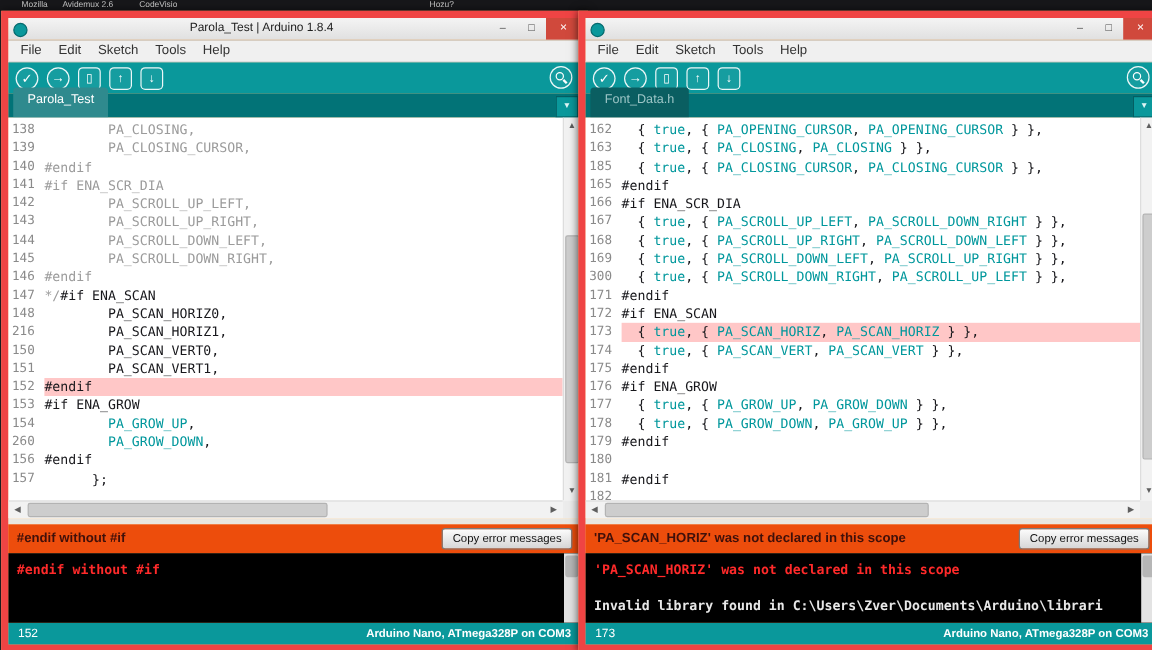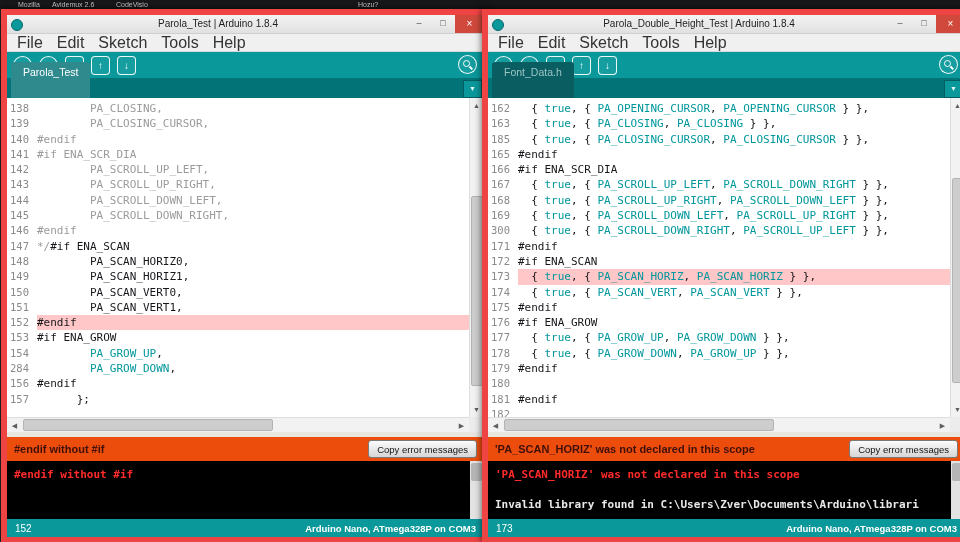--- a/index.html
+++ b/index.html
@@ -19,35 +19,35 @@
   .window.left{left:1px}.window.right{left:482px}
   .titlebar{flex:0 0 18px;height:18px;background:linear-gradient(#F4F4F4,#E0E0E0);position:relative;border-bottom:1px solid #CFCFCF}
   .app-icon{position:absolute;left:4px;top:4px;width:10px;height:10px;border-radius:50%;background:#0A989B;border:1px solid #056A6E}
   .title{position:absolute;left:30px;right:85px;text-align:center;font-size:10px;line-height:18px;color:#1E1E1E;
          white-space:nowrap;overflow:hidden}
   .winbtns{position:absolute;right:0;top:0;height:18px;display:flex}
   .wbtn{width:24px;height:18px;font-size:9px;line-height:17px;text-align:center;color:#4A4A4A}
   .wbtn.close{background:#D0493C;color:#FFF;width:29px;font-size:10px}
 
   .menubar{flex:0 0 17px;height:17px;background:#F0F0F0;display:flex;align-items:center;padding-left:3px;border-bottom:1px solid #D9D9D9}
-  .menu-item{font-size:16px;color:#333;padding:0 7px;line-height:17px}
+  .menu-item{font-size:11px;color:#333;padding:0 7px;line-height:17px}
 
   .toolbar{flex:0 0 26px;height:26px;background:#0A989B;display:flex;align-items:center;padding:0 6px;position:relative}
   .tbtn{width:19px;height:19px;border:1.5px solid rgba(255,255,255,.92);border-radius:50%;color:#FFF;
         display:flex;align-items:center;justify-content:center;font-size:11px;margin-right:7px;
         background:rgba(255,255,255,.05);box-sizing:border-box}
   .tbtn.sq{border-radius:4px;font-size:10px}
   .tbtn.sm{position:absolute;right:7px;top:3px;margin:0}
   .maglass{position:relative;width:10px;height:10px}
   .maglass::before{content:"";position:absolute;left:0;top:0;width:5px;height:5px;border:1.5px solid #FFF;border-radius:50%}
   .maglass::after{content:"";position:absolute;left:6px;top:7px;width:4px;height:1.6px;background:#FFF;transform:rotate(45deg)}
 
   .tabbar{flex:0 0 20px;height:20px;background:#027377;position:relative;display:flex;align-items:flex-end;padding-left:4px}
   .tabs{display:flex;align-items:flex-end;height:100%}
-  .tab{height:36px;line-height:20px;padding:0 12px;font-size:10.5px;border-radius:3px 3px 0 0;margin-right:2px;white-space:nowrap}
+  .tab{height:25px;line-height:20px;padding:0 12px;font-size:10.5px;border-radius:3px 3px 0 0;margin-right:2px;white-space:nowrap}
   .tab.active{background:#2F8A8E;color:#FFF}
   .tab.inactive{background:#0A5E61;color:#9CC5C6}
   .tabmenu{position:absolute;right:2px;top:2px;width:17px;height:16px;background:#0A989B;border:1px solid #045E62;
            color:#DFF5F5;font-size:7px;text-align:center;line-height:16px}
 
   .editor{flex:1 1 auto;background:#FFF;position:relative;overflow:hidden}
   .code-area{position:absolute;left:0;top:0;right:15px;bottom:15px;overflow:hidden;padding-top:3px}
   .code-line{display:flex;height:15.3px;line-height:15.3px;font-family:"DejaVu Sans Mono","Liberation Mono",monospace;font-size:11px}
   .lineno{flex:0 0 30px;text-align:right;padding-right:8px;color:#8A8A8A;font-size:10.5px;box-sizing:border-box}
   .code-text{flex:1;white-space:pre}
@@ -171,21 +171,21 @@
         </div>
         <div class="code-line">
           <span class="lineno">147</span>
           <span class="code-text"><span class="cm">*/</span><span class="pl">#if ENA_SCAN</span></span>
         </div>
         <div class="code-line">
           <span class="lineno">148</span>
           <span class="code-text"><span class="pl">        PA_SCAN_HORIZ0,</span></span>
         </div>
         <div class="code-line">
-          <span class="lineno">149</span>
+          <span class="lineno">216</span>
           <span class="code-text"><span class="pl">        PA_SCAN_HORIZ1,</span></span>
         </div>
         <div class="code-line">
           <span class="lineno">150</span>
           <span class="code-text"><span class="pl">        PA_SCAN_VERT0,</span></span>
         </div>
         <div class="code-line">
           <span class="lineno">151</span>
           <span class="code-text"><span class="pl">        PA_SCAN_VERT1,</span></span>
         </div>
@@ -195,21 +195,21 @@
         </div>
         <div class="code-line">
           <span class="lineno">153</span>
           <span class="code-text"><span class="pl">#if ENA_GROW</span></span>
         </div>
         <div class="code-line">
           <span class="lineno">154</span>
           <span class="code-text"><span class="pl">        </span><span class="kw">PA_GROW_UP</span><span class="pl">,</span></span>
         </div>
         <div class="code-line">
-          <span class="lineno">284</span>
+          <span class="lineno">260</span>
           <span class="code-text"><span class="pl">        </span><span class="kw">PA_GROW_DOWN</span><span class="pl">,</span></span>
         </div>
         <div class="code-line">
           <span class="lineno">156</span>
           <span class="code-text"><span class="pl">#endif</span></span>
         </div>
         <div class="code-line">
           <span class="lineno">157</span>
           <span class="code-text"><span class="pl">      };</span></span>
         </div>
@@ -241,21 +241,20 @@
   </div>
   <div class="statusbar">
     <span class="status-line">152</span>
     <span class="status-board">Arduino Nano, ATmega328P on COM3</span>
   </div>
 </div>
 
 <div class="window right">
   <div class="titlebar">
     <span class="app-icon"></span>
-    <span class="title">Parola_Double_Height_Test | Arduino 1.8.4</span>
     <span class="winbtns">
       <span class="wbtn">–</span>
       <span class="wbtn">□</span>
       <span class="wbtn close">×</span>
     </span>
   </div>
   <div class="menubar">
       <span class="menu-item">File</span>
       <span class="menu-item">Edit</span>
       <span class="menu-item">Sketch</span>

